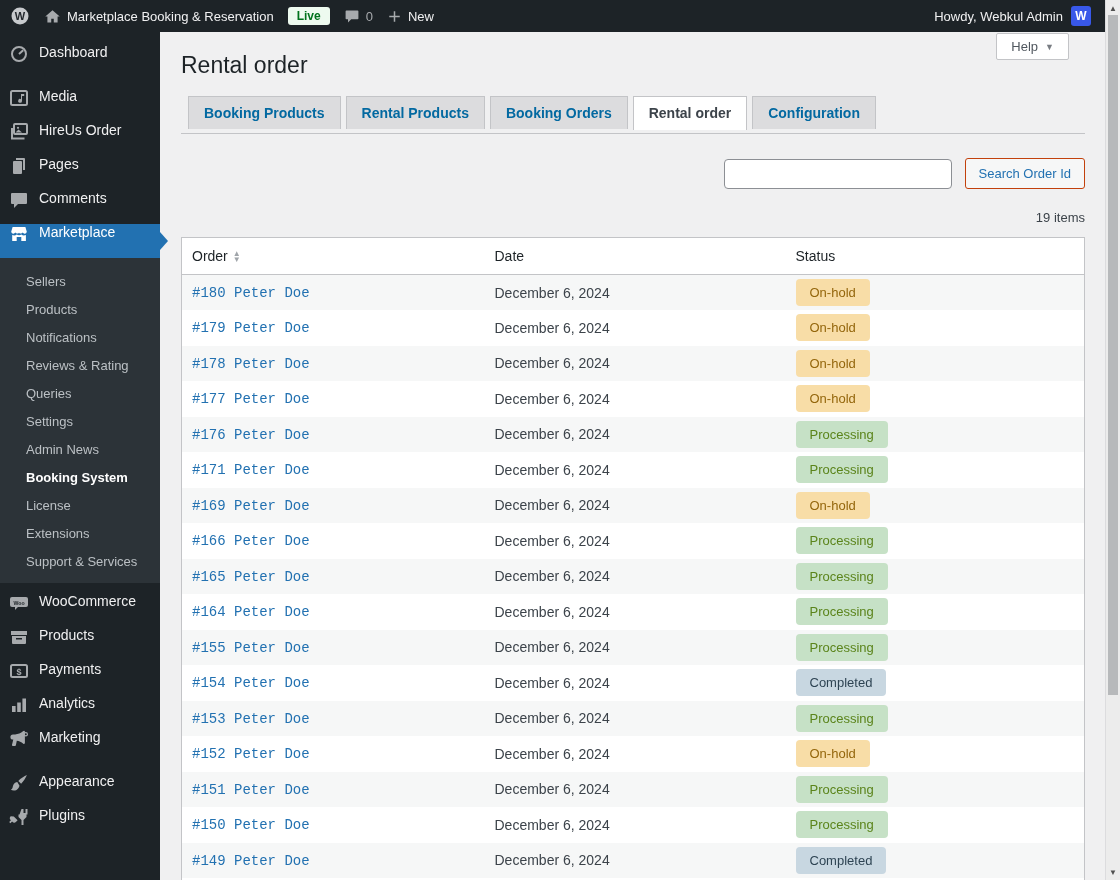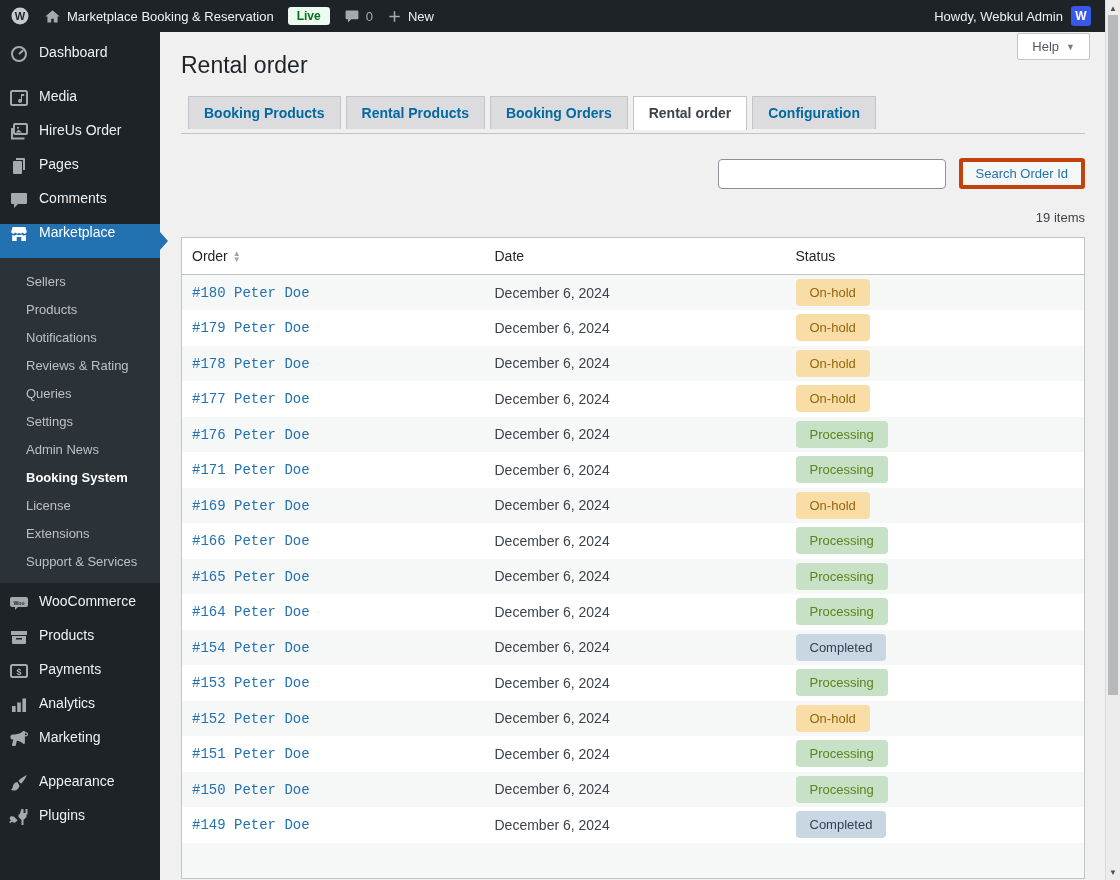--- a/index.html
+++ b/index.html
@@ -34,37 +34,37 @@
     border-left:8px solid #2271b1; }
   .menu-sep { height:10px; }
   .submenu { padding:9px 0 8px 12px; background:#2c3338; }
   .submenu-item { height:28px; display:flex; align-items:center; padding-left:14px;
     color:#bbc0c4; font-size:13px; cursor:pointer; }
   .submenu-item.current { color:#fff; font-weight:bold; }
 
   
   #content { position:absolute; top:32px; left:160px; width:945px; height:848px;
     padding:0 20px 0 21px; }
-  .help-btn { position:absolute; top:1px; right:15px; background:#fff;
+  .help-btn { position:absolute; top:1px; right:36px; background:#fff;
     border:1px solid #c3c4c7; border-radius:2px; padding:5px 14px; font-size:13px;
     color:#50575e; display:flex; align-items:center; gap:7px; cursor:pointer; }
   .help-caret { font-size:9px; color:#787c82; }
   h1#page-title { margin-top:20px; font-size:23px; font-weight:400; color:#1d2327; }
 
   .tabs { margin-top:17px; border-bottom:1px solid #c3c4c7; padding-left:7px; }
   .tab { display:inline-block; background:#dcdcde; border:1px solid #c3c4c7; border-bottom:none;
     padding:8px 15px; font-size:14px; font-weight:bold; color:#0369a1; margin-right:5px;
     margin-bottom:4px; cursor:pointer; }
   .tab.active { background:#fff; color:#3c434a; position:relative; margin-bottom:-1px;
     padding-bottom:9px; }
 
   .search-row { margin-top:24px; display:flex; justify-content:flex-end; align-items:center; gap:13px; }
   .search-input { width:228px; height:30px; border:1px solid #8c8f94; border-radius:4px;
     background:#fff; padding:0 8px; font-size:14px; }
-  .search-btn { height:31px; padding:0 13px; background:#f6f7f7; border:4px solid #c2410c;
+  .search-btn { height:31px; padding:0 13px; background:#f6f7f7; border:1px solid #c2410c;
     border-radius:3px; color:#2271b1; font-size:13px; cursor:pointer;
     font-family:"Liberation Sans","DejaVu Sans",sans-serif; }
   .items-count { margin-top:21px; text-align:right; font-size:13px; color:#3c434a; }
 
   table.orders { margin-top:12px; width:904px; border-collapse:collapse; background:#fff;
     border:1px solid #c3c4c7; table-layout:fixed; }
   table.orders col.c1 { width:303px; } table.orders col.c2 { width:301px; }
   table.orders thead th { text-align:left; font-weight:400; font-size:14px; color:#1d2327;
     height:37px; padding:0 0 0 10px; border-bottom:1px solid #c3c4c7; background:#fff; }
   th.sortable { color:#2271b1; cursor:pointer;margin-left:24px; }
@@ -317,20 +317,25 @@
           <td><a class="order-link">#165 Peter Doe</a></td>
           <td>December 6, 2024</td>
           <td><span class="status-badge" style="background:#c6e1c6;color:#5b841b">Processing</span></td>
         </tr>
         <tr>
           <td><a class="order-link">#164 Peter Doe</a></td>
           <td>December 6, 2024</td>
           <td><span class="status-badge" style="background:#c6e1c6;color:#5b841b">Processing</span></td>
         </tr>
         <tr>
+          <td><a class="order-link">#155 Peter Doe</a></td>
+          <td>December 6, 2024</td>
+          <td><span class="status-badge" style="background:#c6e1c6;color:#5b841b">Processing</span></td>
+        </tr>
+        <tr>
           <td><a class="order-link">#154 Peter Doe</a></td>
           <td>December 6, 2024</td>
           <td><span class="status-badge" style="background:#c8d7e1;color:#2e4453">Completed</span></td>
         </tr>
         <tr>
           <td><a class="order-link">#153 Peter Doe</a></td>
           <td>December 6, 2024</td>
           <td><span class="status-badge" style="background:#c6e1c6;color:#5b841b">Processing</span></td>
         </tr>
         <tr>

